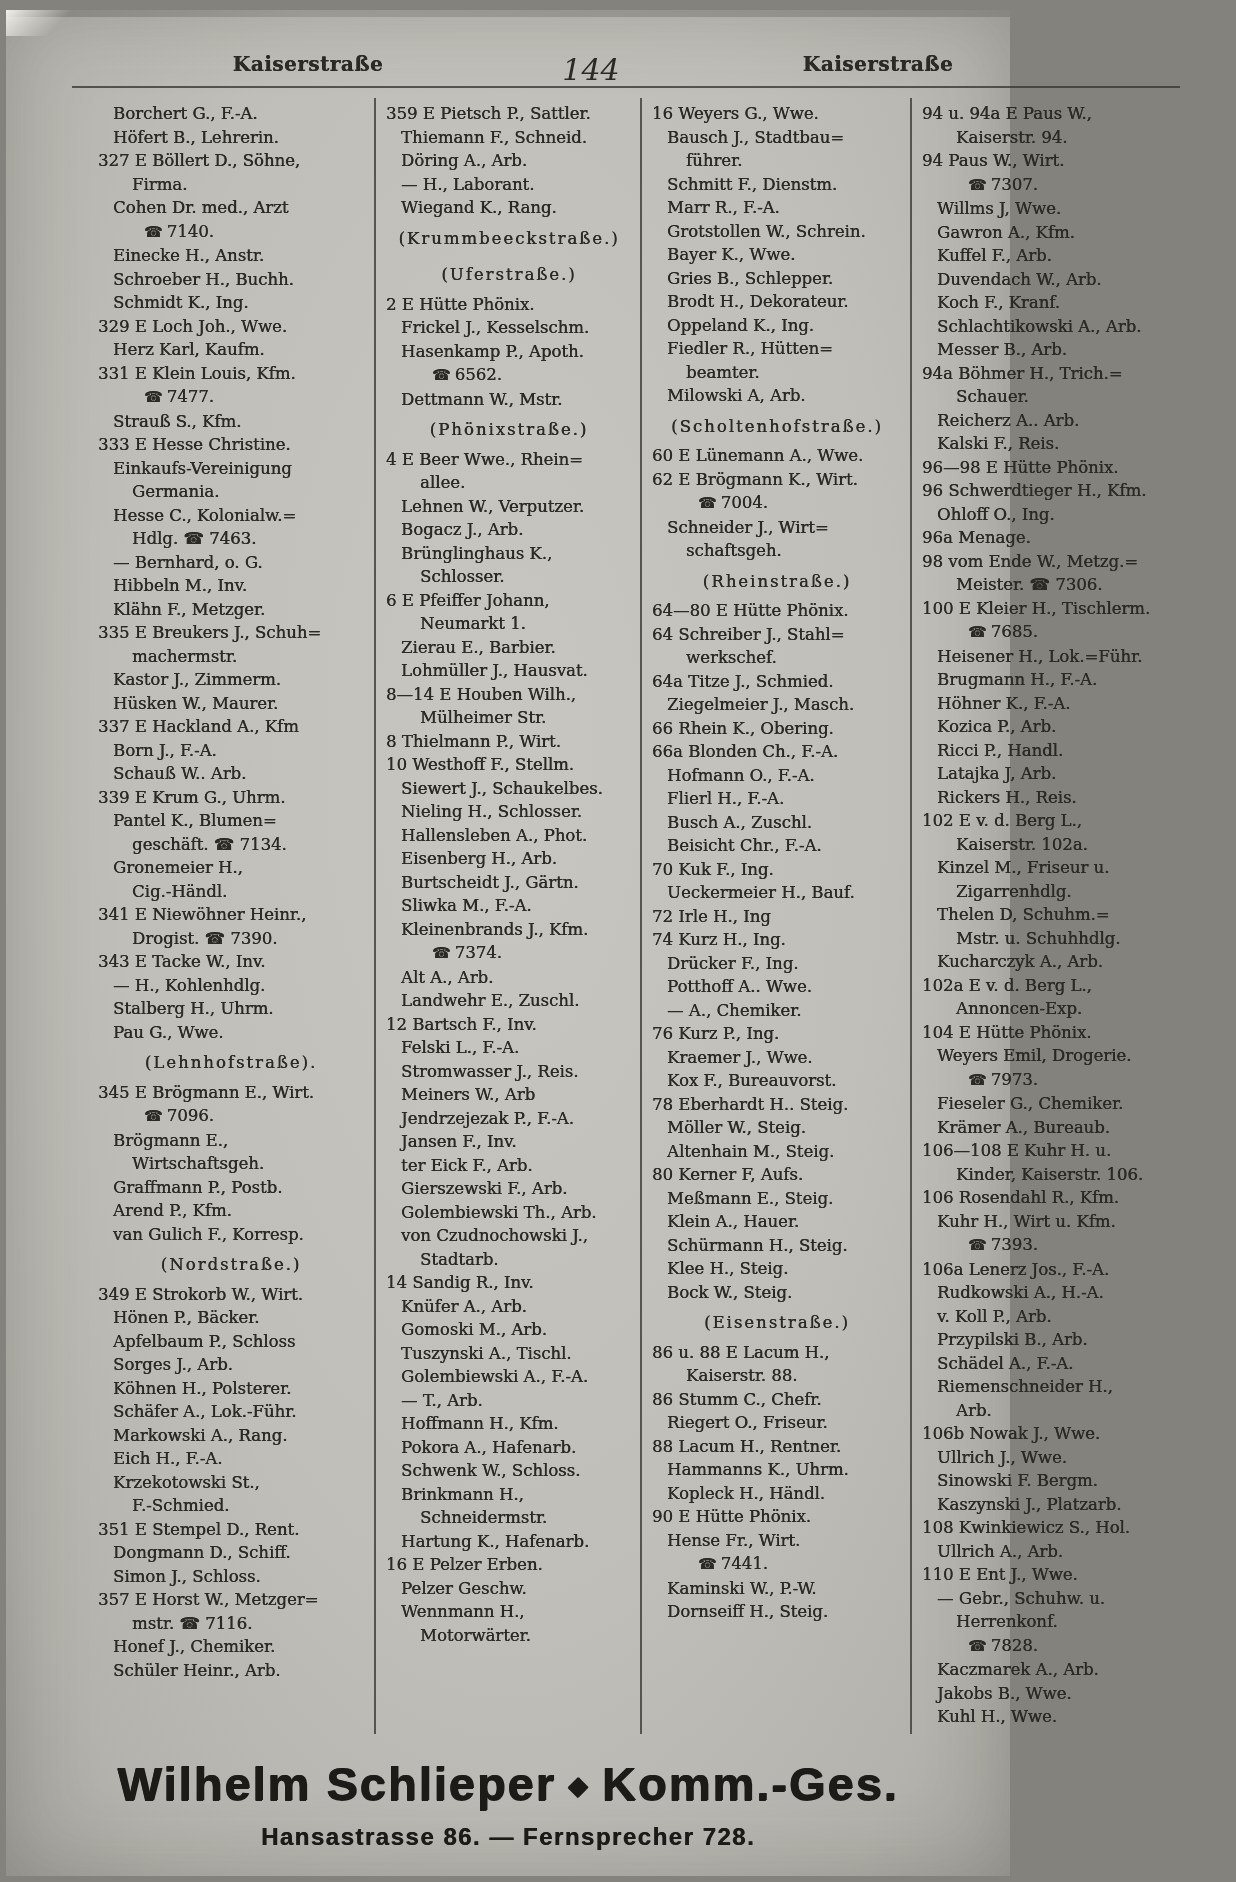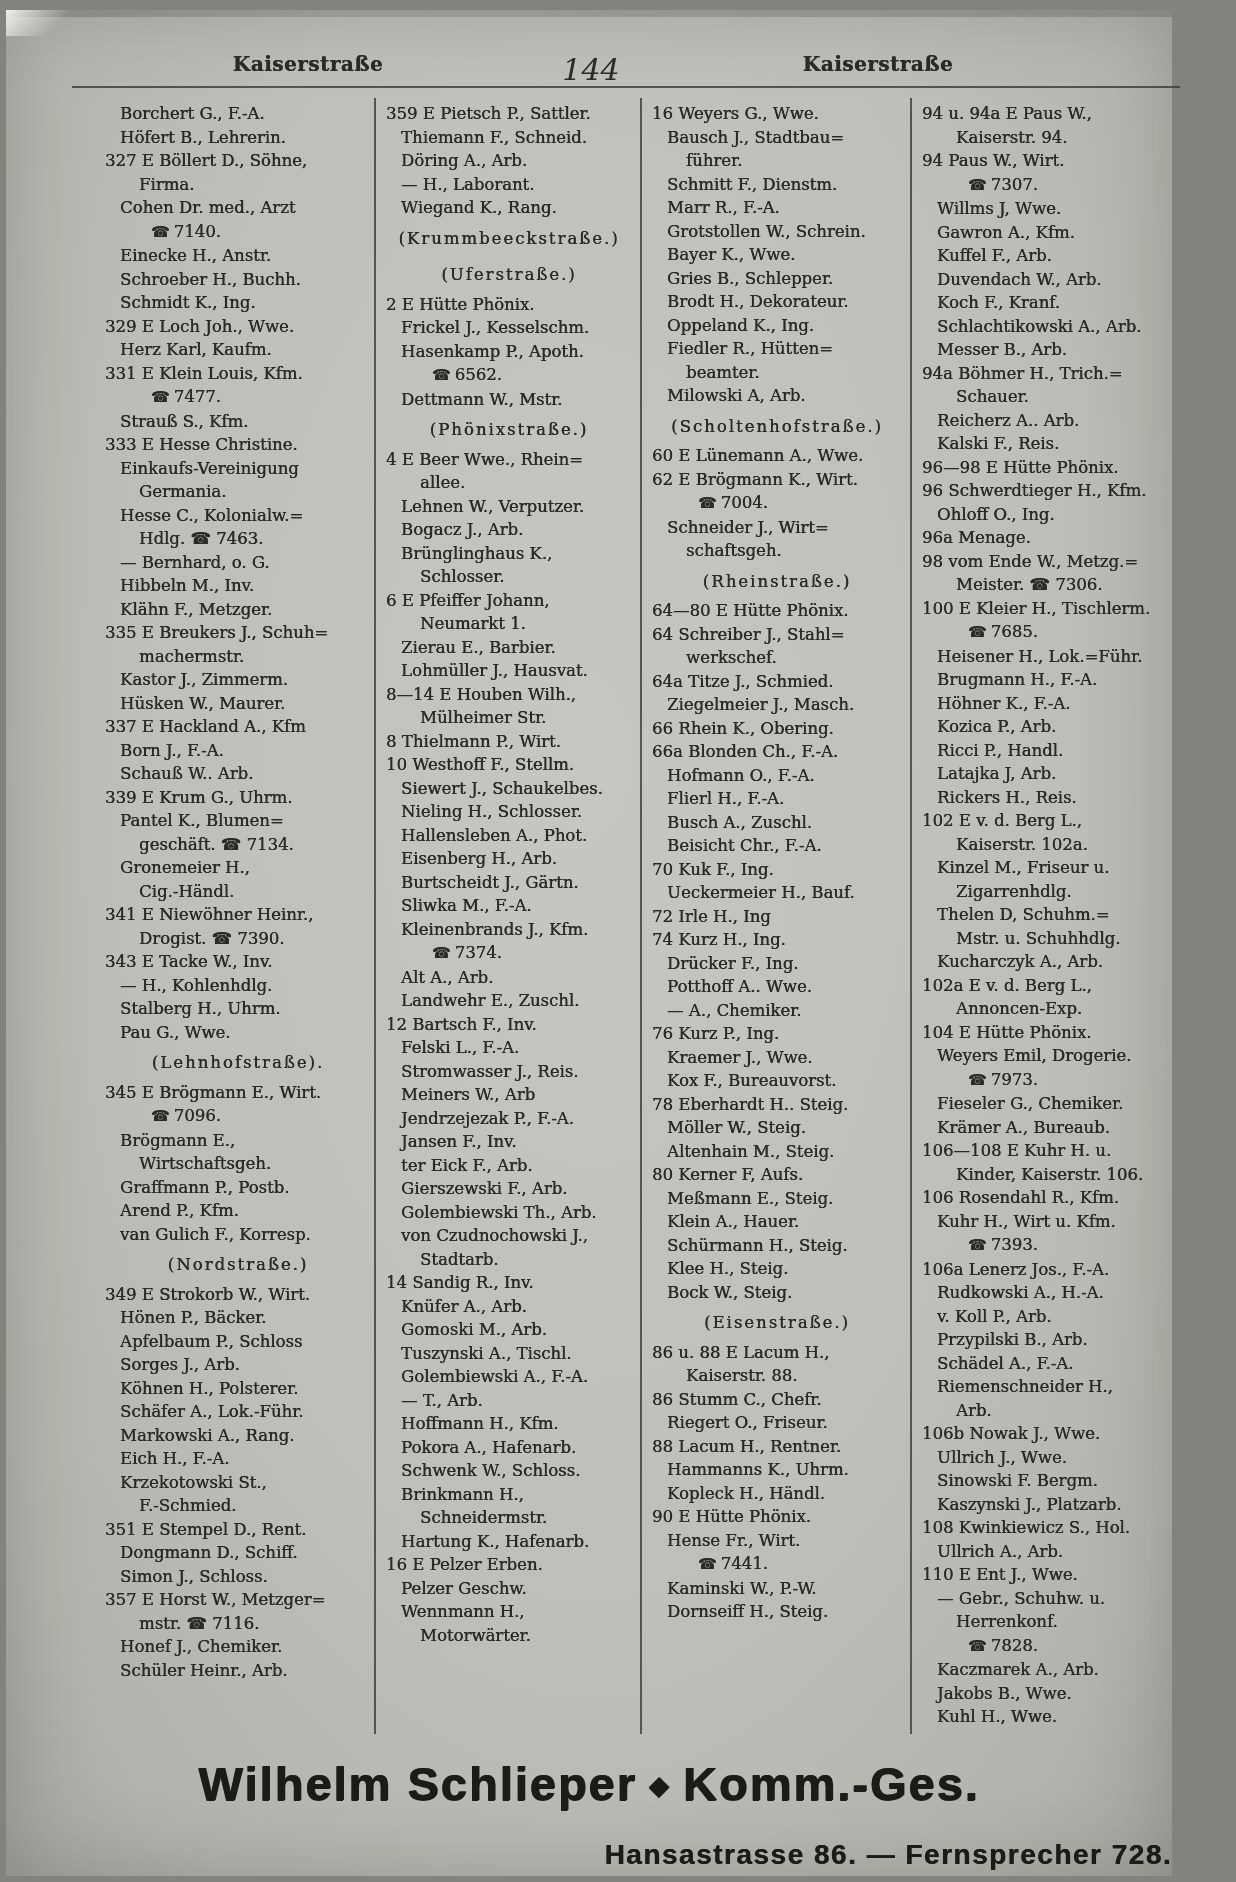--- a/index.html
+++ b/index.html
@@ -2,21 +2,21 @@
 <html><head>
 <meta charset="utf-8">
 <style>
   html,body { margin:0; padding:0; }
   body {
     width:1236px; height:1882px; overflow:hidden; position:relative;
     background:#83827d;
     font-family:"DejaVu Serif", serif;
   }
   .page {
-    position:absolute; left:6px; top:10px; width:1166px; height:1866px;
+    position:absolute; left:6px; top:10px; width:1004px; height:1866px;
     background:
       radial-gradient(ellipse at 50% 40%, #c7c6c0 0%, #bfbeb8 55%, #b3b2ac 85%, #a5a49e 100%);
     box-shadow: inset 0 0 80px rgba(60,58,50,.25);
   }
   .corner-light {
     position:absolute; left:0; top:0; width:70px; height:26px;
     background:linear-gradient(135deg,#f2f1ec 0%, rgba(242,241,236,0) 70%);
     pointer-events:none;
   }
   .top-band {
@@ -33,21 +33,21 @@
   .hdr .left-street  { left:302px; }
   .hdr .right-street { left:872px; }
   .hdr .pgnum { position:absolute; left:585px; transform:translateX(-50%);
                 font-style:italic; font-size:30px; }
   .hdr-rule { position:absolute; top:76px; left:66px; width:1108px; height:2px;
               background:#3a3833; opacity:.8; }
 
   
   .cols { position:absolute; top:88px; left:0; width:100%; height:1640px; color:#2c2a25; }
   .col { position:absolute; top:4px; }
-  .col-0 { left:99px;  width:266px; }
+  .col-0 { left:92px;  width:266px; }
   .col-1 { left:380px; width:246px; }
   .col-2 { left:646px; width:250px; }
   .col-3 { left:916px; width:252px; }
   .divider { position:absolute; top:0; width:1.5px; height:1636px; background:#44423c; opacity:.85; }
   .div-0 { left:368px; } .div-1 { left:634px; } .div-2 { left:904px; }
 
   .line { font-size:16.5px; line-height:23.5px; white-space:nowrap;
           text-shadow:.35px 0 0 currentColor; }
   .line.n { padding-left:0; }
   .line.r { padding-left:15px; }
@@ -55,23 +55,23 @@
   .line.p { padding-left:46px; }
   .line.s { text-align:center; letter-spacing:2px; padding:7px 0 6px 0; }
   .tel { font-family:"DejaVu Sans", sans-serif; font-size:15px; margin-right:4px; }
 
   
   .ad { position:absolute; left:0; top:1746px; width:100%; text-align:center; color:#1c1b17; }
   .ad-title { font-family:"Liberation Sans","DejaVu Sans",sans-serif; font-weight:bold;
               font-size:47px; letter-spacing:2px;
               text-shadow:1px 0 0 currentColor, 0 .6px 0 currentColor;text-align:center; }
   .ad-orn { font-family:"DejaVu Sans",sans-serif; font-size:26px; vertical-align:6px; padding:0 12px; }
-  .ad-sub { margin-top:28px; font-family:"Liberation Sans","DejaVu Sans",sans-serif;
-            font-weight:bold; font-size:28px; letter-spacing:1.5px;
-            text-shadow:.5px 0 0 currentColor;text-align:right; }
+  .ad-sub { margin-top:12px; font-family:"Liberation Sans","DejaVu Sans",sans-serif;
+            font-weight:bold; font-size:24px; letter-spacing:1.5px;
+            text-shadow:.5px 0 0 currentColor; }
 </style>
 </head>
 <body>
 
 <div class="page">
   <div class="top-band"></div>
   <div class="corner-light"></div>
 
   <div class="hdr">
     <span class="street left-street">Kaiserstraße</span>

